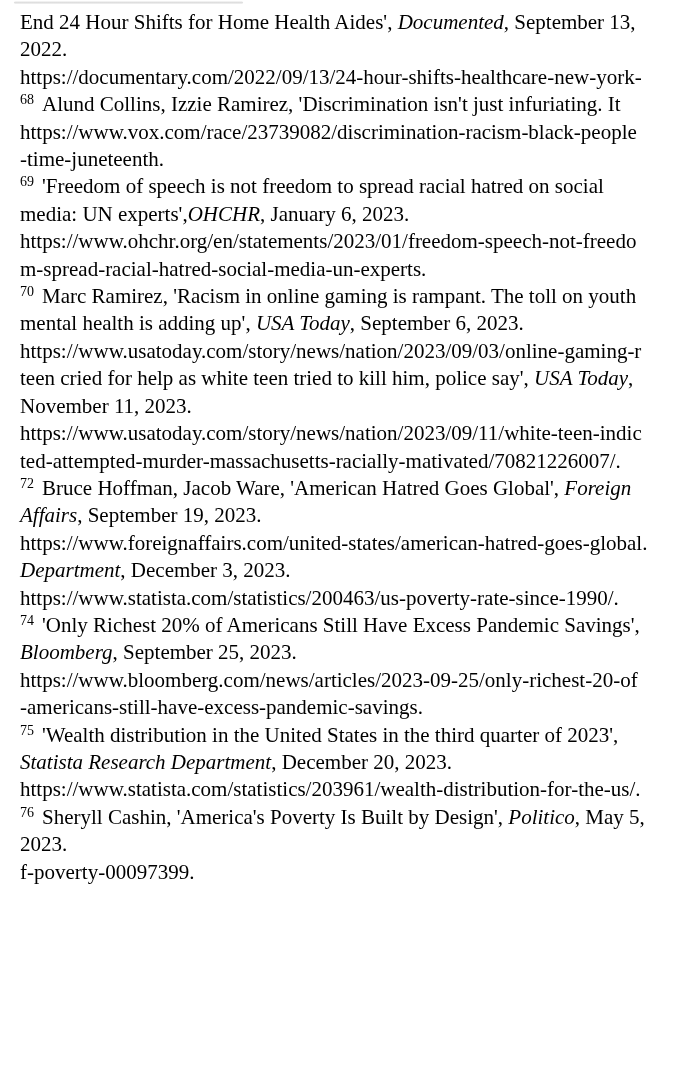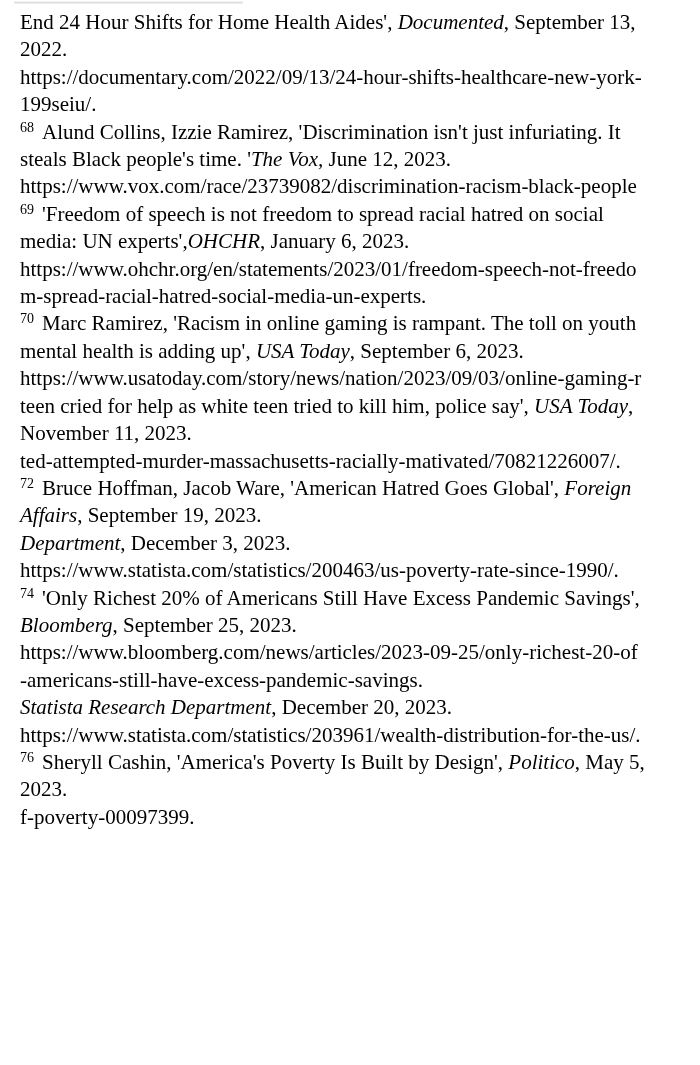--- a/index.html
+++ b/index.html
@@ -53,41 +53,43 @@
 </style>
 </head>
 <body>
 
 <div class="page" style="background: rgb(255, 255, 255);">
   <div class="top-divider"></div>
   <div class="content" id="endnotes-content" style="color: rgb(0, 0, 0);">
       <div class="line"><span class="seg">End 24 Hour Shifts for Home Health Aides', </span><span class="seg italic">Documented</span><span class="seg">, September 13,</span></div>
       <div class="line"><span class="seg">2022.</span></div>
       <div class="line"><span class="seg">https://documentary.com/2022/09/13/24-hour-shifts-healthcare-new-york-</span></div>
-      <div class="line"><span class="seg">199seiu/.</span></div>
       <div class="line"><span class="marker">68</span><span class="seg">Alund Collins, Izzie Ramirez, 'Discrimination isn't just infuriating. It</span></div>
-      <div class="line"><span class="seg">steals Black people's time. '</span><span class="seg italic">The Vox,</span><span class="seg"> June 12, 2023.</span></div>
       <div class="line"><span class="seg">https://www.vox.com/race/23739082/discrimination-racism-black-people</span></div>
+      <div class="line"><span class="seg">-time-juneteenth.</span></div>
       <div class="line"><span class="marker">69</span><span class="seg">'Freedom of speech is not freedom to spread racial hatred on social</span></div>
       <div class="line"><span class="seg">media: UN experts',</span><span class="seg italic">OHCHR</span><span class="seg">, January 6, 2023.</span></div>
       <div class="line"><span class="seg">https://www.ohchr.org/en/statements/2023/01/freedom-speech-not-freedo</span></div>
       <div class="line"><span class="seg">m-spread-racial-hatred-social-media-un-experts.</span></div>
       <div class="line"><span class="marker">70</span><span class="seg">Marc Ramirez, 'Racism in online gaming is rampant. The toll on youth</span></div>
       <div class="line"><span class="seg">mental health is adding up', </span><span class="seg italic">USA Today</span><span class="seg">, September 6, 2023.</span></div>
       <div class="line"><span class="seg">https://www.usatoday.com/story/news/nation/2023/09/03/online-gaming-r</span></div>
       <div class="line"><span class="seg">teen cried for help as white teen tried to kill him, police say', </span><span class="seg italic">USA Today</span><span class="seg">,</span></div>
       <div class="line"><span class="seg">November 11, 2023.</span></div>
+      <div class="line"><span class="seg">https://www.usatoday.com/story/news/nation/2023/09/11/white-teen-indic</span></div>
       <div class="line"><span class="seg">ted-attempted-murder-massachusetts-racially-mativated/70821226007/.</span></div>
       <div class="line"><span class="marker">72</span><span class="seg">Bruce Hoffman, Jacob Ware, 'American Hatred Goes Global', </span><span class="seg italic">Foreign</span></div>
       <div class="line"><span class="seg italic">Affairs</span><span class="seg">, September 19, 2023.</span></div>
+      <div class="line"><span class="seg">https://www.foreignaffairs.com/united-states/american-hatred-goes-global.</span></div>
       <div class="line"><span class="seg italic">Department</span><span class="seg">, December 3, 2023.</span></div>
       <div class="line"><span class="seg">https://www.statista.com/statistics/200463/us-poverty-rate-since-1990/.</span></div>
       <div class="line"><span class="marker">74</span><span class="seg">'Only Richest 20% of Americans Still Have Excess Pandemic Savings',</span></div>
       <div class="line"><span class="seg italic">Bloomberg</span><span class="seg">, September 25, 2023.</span></div>
       <div class="line"><span class="seg">https://www.bloomberg.com/news/articles/2023-09-25/only-richest-20-of</span></div>
       <div class="line"><span class="seg">-americans-still-have-excess-pandemic-savings.</span></div>
+      <div class="line"><span class="marker">75</span><span class="seg">'Wealth distribution in the United States in the third quarter of 2023',</span></div>
       <div class="line"><span class="seg italic">Statista Research Department</span><span class="seg">, December 20, 2023.</span></div>
       <div class="line"><span class="seg">https://www.statista.com/statistics/203961/wealth-distribution-for-the-us/.</span></div>
       <div class="line"><span class="marker">76</span><span class="seg">Sheryll Cashin, 'America's Poverty Is Built by Design', </span><span class="seg italic">Politico</span><span class="seg">, May 5,</span></div>
       <div class="line"><span class="seg">2023.</span></div>
       <div class="line"><span class="seg">f-poverty-00097399.</span></div>
     </div>
 </div>
 
 </body></html>

